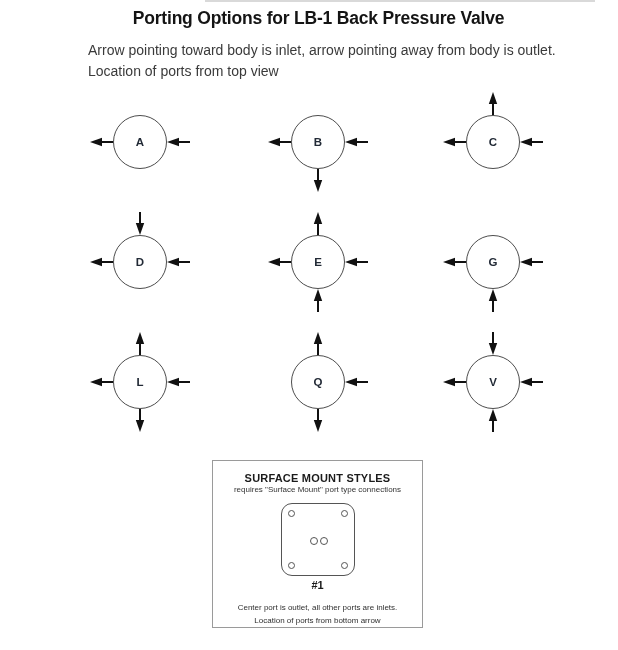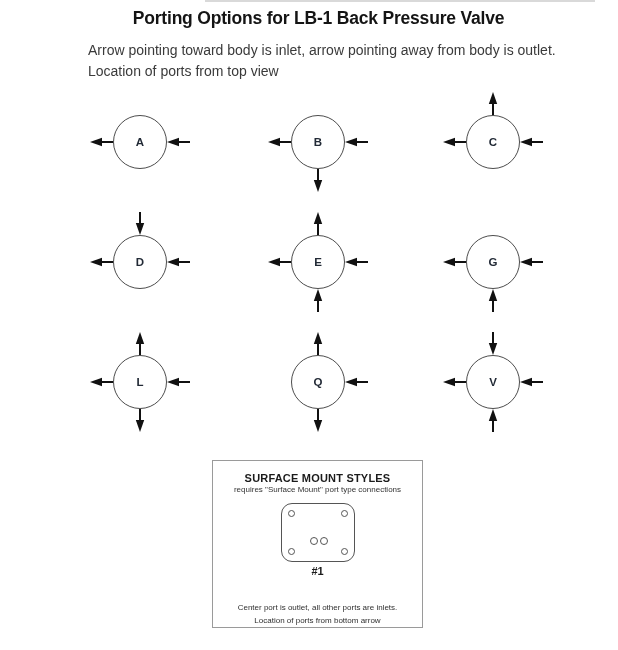--- a/index.html
+++ b/index.html
@@ -40,21 +40,21 @@
     border:1.2px solid #555;border-radius:50%;background:#fff;
   }
   .hole.tl{left:6px;top:6px;}  .hole.tr{right:6px;top:6px;}
   .hole.bl{left:6px;bottom:6px;} .hole.br{right:6px;bottom:6px;}
   .cport{
     position:absolute;width:8px;height:8px;box-sizing:border-box;top:33px;
     border:1.2px solid #555;border-radius:50%;background:#fff;
   }
   .plate-label{margin-top:3px;font-size:11px;font-weight:bold;color:#1b1b1b;}
   .sm-note{font-size:8px;color:#2f2f2f;line-height:13px;}
-  .sm-note.first{margin-top:24px;}
+  .sm-note.first{margin-top:10px;}
 </style>
 </head>
 <body>
 
 <div class="page">
   <div class="top-rule"></div>
   <h1 class="title">Porting Options for LB-1 Back Pressure Valve</h1>
   <div class="sub sub1">Arrow pointing toward body is inlet, arrow pointing away from body is outlet.</div>
   <div class="sub sub2">Location of ports from top view</div>
 

